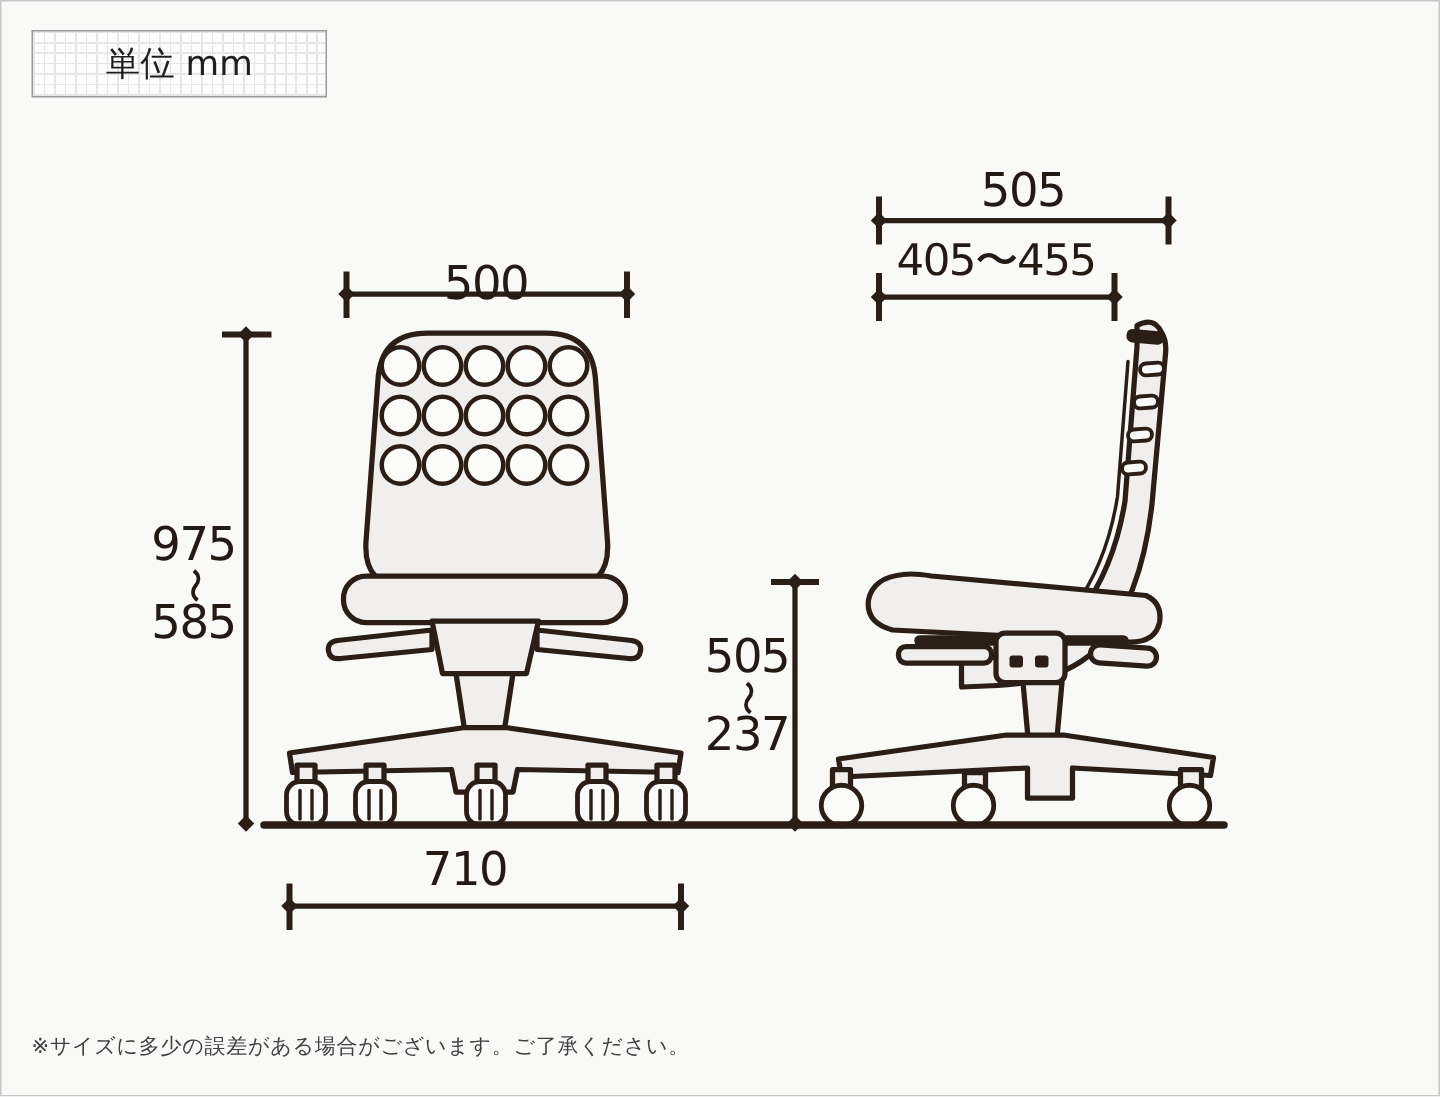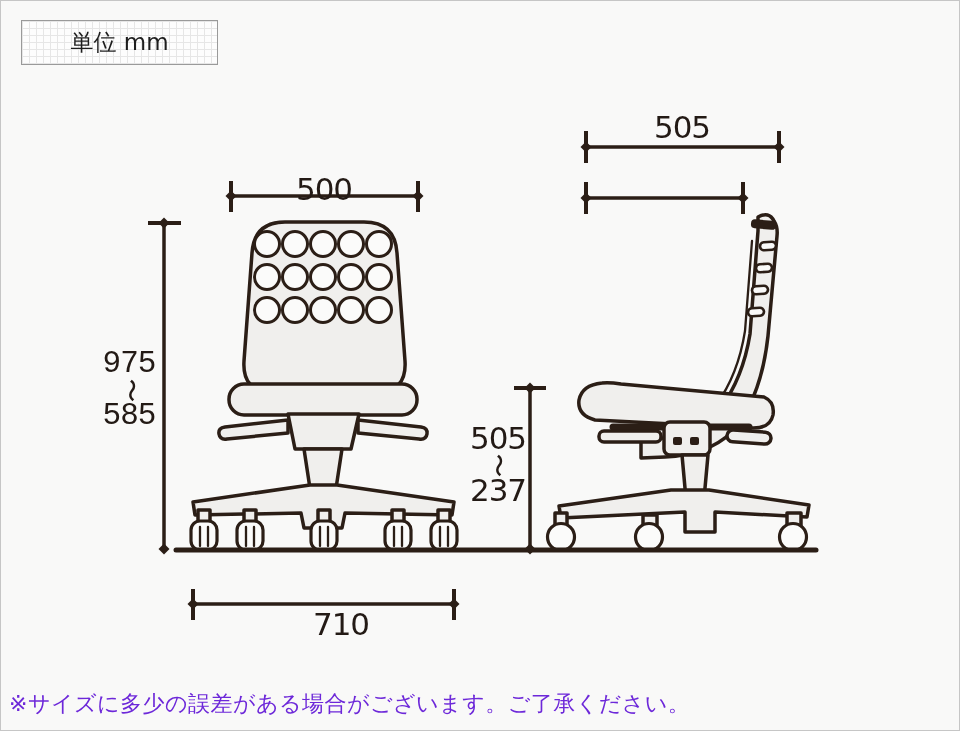--- a/index.html
+++ b/index.html
@@ -25,21 +25,21 @@
         flex-direction:column;align-items:center;}
   .vdim .num{font-size:31px;line-height:1.02;letter-spacing:-1px;}
   .vdim .tilde{font-size:24px;line-height:0.85;transform:rotate(90deg);}
   #unit-box{position:absolute;left:20px;top:19px;width:197px;height:45px;
         box-sizing:border-box;border:1px solid #9a9a9a;
         background-color:#fdfdfd;
         background-image:repeating-linear-gradient(0deg,#e6e6e6 0 1px,transparent 1px 7px),
                          repeating-linear-gradient(90deg,#e6e6e6 0 1px,transparent 1px 7px);
         display:flex;align-items:center;justify-content:center;}
   #unit-box span{font-size:23px;color:#1d1d1d;}
-  #note{position:absolute;left:8px;top:688px;font-size:22px;color:#6d28d9;
+  #note{position:absolute;left:20px;top:688px;font-size:14px;color:#404040;
         letter-spacing:0.5px;white-space:nowrap;}
 </style>
 </head>
 <body>
 
 <div id="page">
 
   <div id="unit-box">
     <span>単位 mm</span>
   </div>
@@ -166,30 +166,31 @@
     <g>
       <line class="dim" x1="529" y1="387" x2="529" y2="549"></line>
       <line class="tick" x1="513" y1="387" x2="545" y2="387"></line>
       <use href="#dmd" class="dark" transform="translate(529 387)"></use>
       <use href="#dmd" class="dark" transform="translate(529 548)"></use>
     </g>
   </svg>
 
   <div class="hdim" style="left:323px;top:188px;">500</div>
 
-  <div class="vdim" style="left:128px;top:389px;font-family:Liberation Mono, monospace;">
+  <div class="vdim" style="left:128px;top:389px;">
     <span class="num">975</span>
     <span class="tilde">〜</span>
     <span class="num">585</span>
   </div>
 
-  <div class="hdim" style="left:340px;top:579px;margin-top:44px;">710</div>
+  <div class="hdim" style="left:309px;top:579px;">710</div>
 
   <div class="hdim" style="left:681px;top:126px;">505</div>
 
+  <div class="hdim" style="left:663px;top:173px;font-size:29px;">405〜455</div>
 
   <div class="vdim" style="left:497px;top:464px;">
     <span class="num">505</span>
     <span class="tilde">〜</span>
     <span class="num">237</span>
   </div>
 
   <div id="note">※サイズに多少の誤差がある場合がございます。ご了承ください。</div>
 
 </div>

